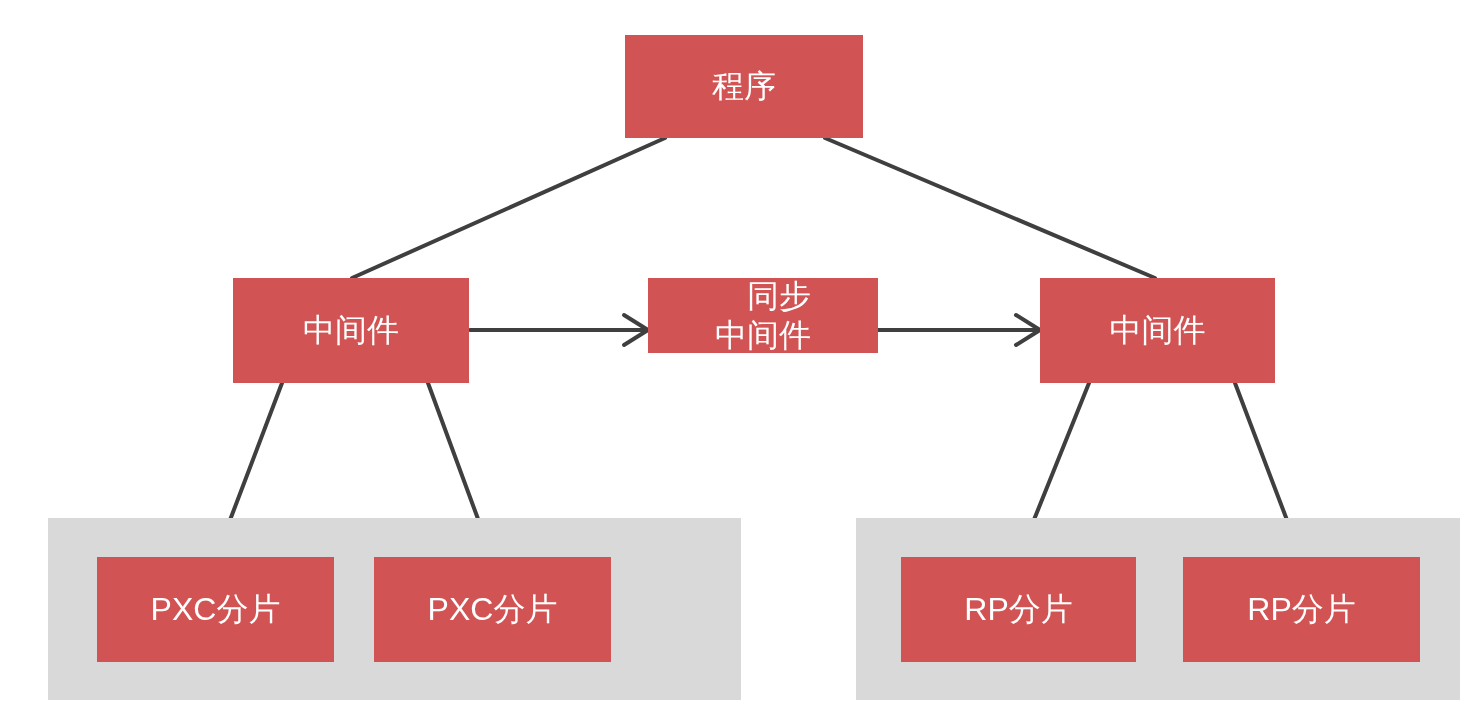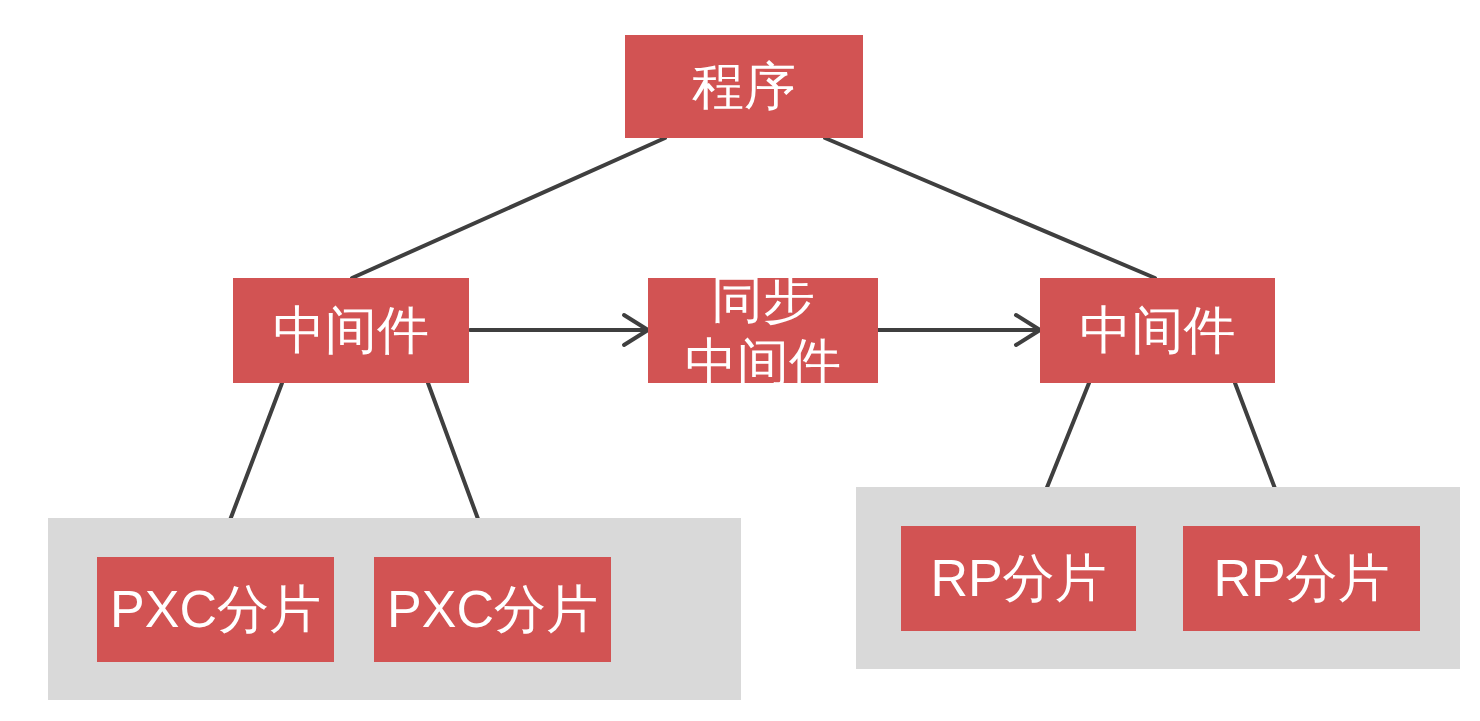--- a/index.html
+++ b/index.html
@@ -31,37 +31,37 @@
     stroke-linecap: round;
     stroke-linejoin: round;
   }
   .node {
     position: absolute;
     background: var(--node-fill, #d25353);
     color: var(--node-text, #ffffff);
     display: flex;
     align-items: center;
     justify-content: center;
-    text-align: center;
-    font-size: 52px;
+    text-align: right;
+    font-size: 32px;
     line-height: 1.2;
     white-space: pre-line;
     box-sizing: border-box;
   }
   .group {
     position: absolute;
     background: var(--group-fill, #d9d9d9);
   }
   
   .node-program        { left: 625px;  top: 35px;  width: 238px; height: 103px; }
   .node-mw-left        { left: 233px;  top: 278px; width: 236px; height: 105px; }
-  .node-sync           { left: 648px;  top: 278px; width: 230px; height: 105px; }
+  .node-sync           { left: 648px;  top: 278px; width: 230px; height: 75px; }
   .node-mw-right       { left: 1040px; top: 278px; width: 235px; height: 105px; }
   .group-left          { left: 48px;   top: 518px; width: 693px; height: 182px; }
-  .group-right         { left: 856px;  top: 487px; width: 604px; height: 182px; }
+  .group-right         { left: 856px;  top: 518px; width: 604px; height: 182px; }
   .node-pxc-1          { left: 49px;   top: 39px;  width: 237px; height: 105px; }
   .node-pxc-2          { left: 326px;  top: 39px;  width: 237px; height: 105px; }
   .node-rp-1           { left: 45px;   top: 39px;  width: 235px; height: 105px; }
   .node-rp-2           { left: 327px;  top: 39px;  width: 237px; height: 105px; }
 </style>
 </head>
 <body>
 
 <div class="canvas">
 

